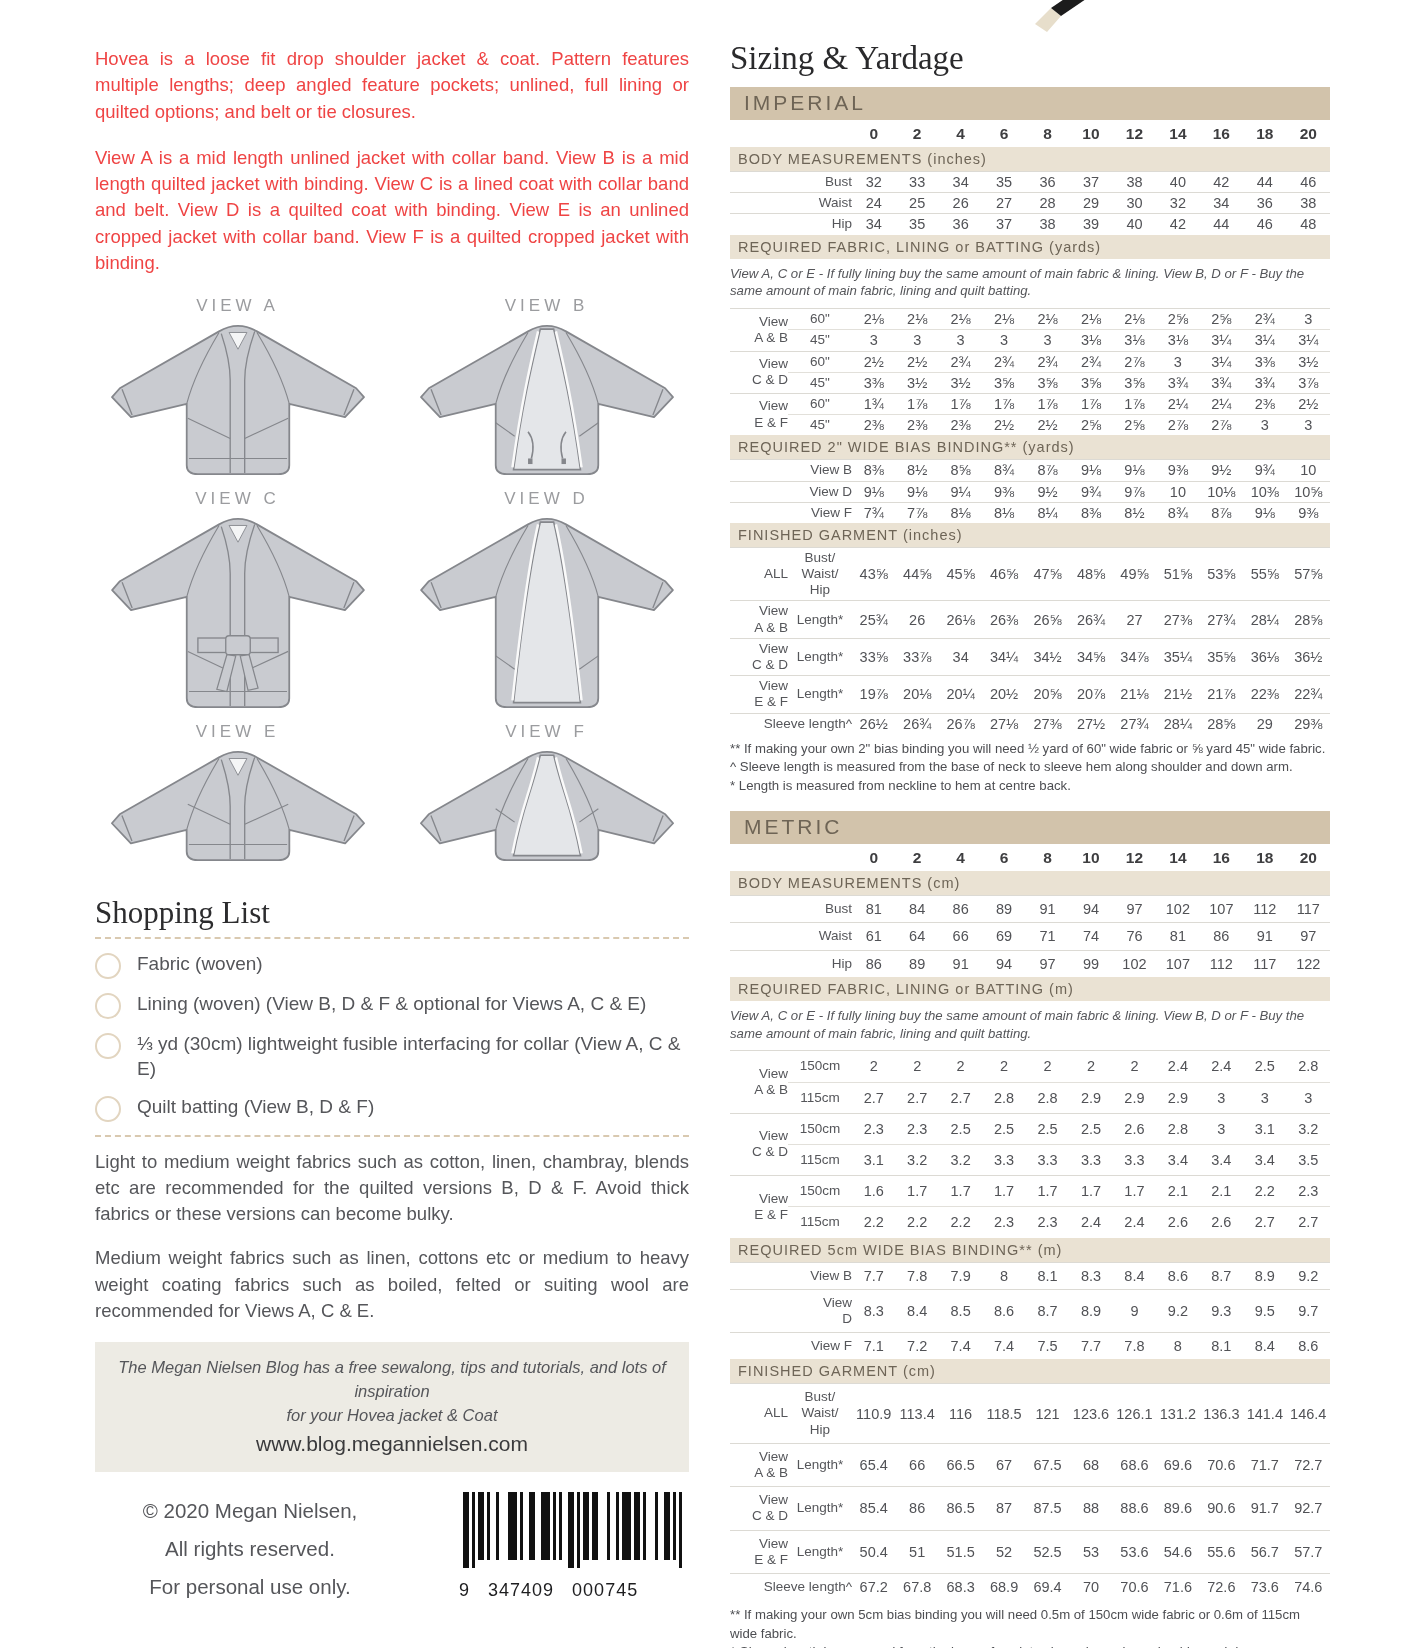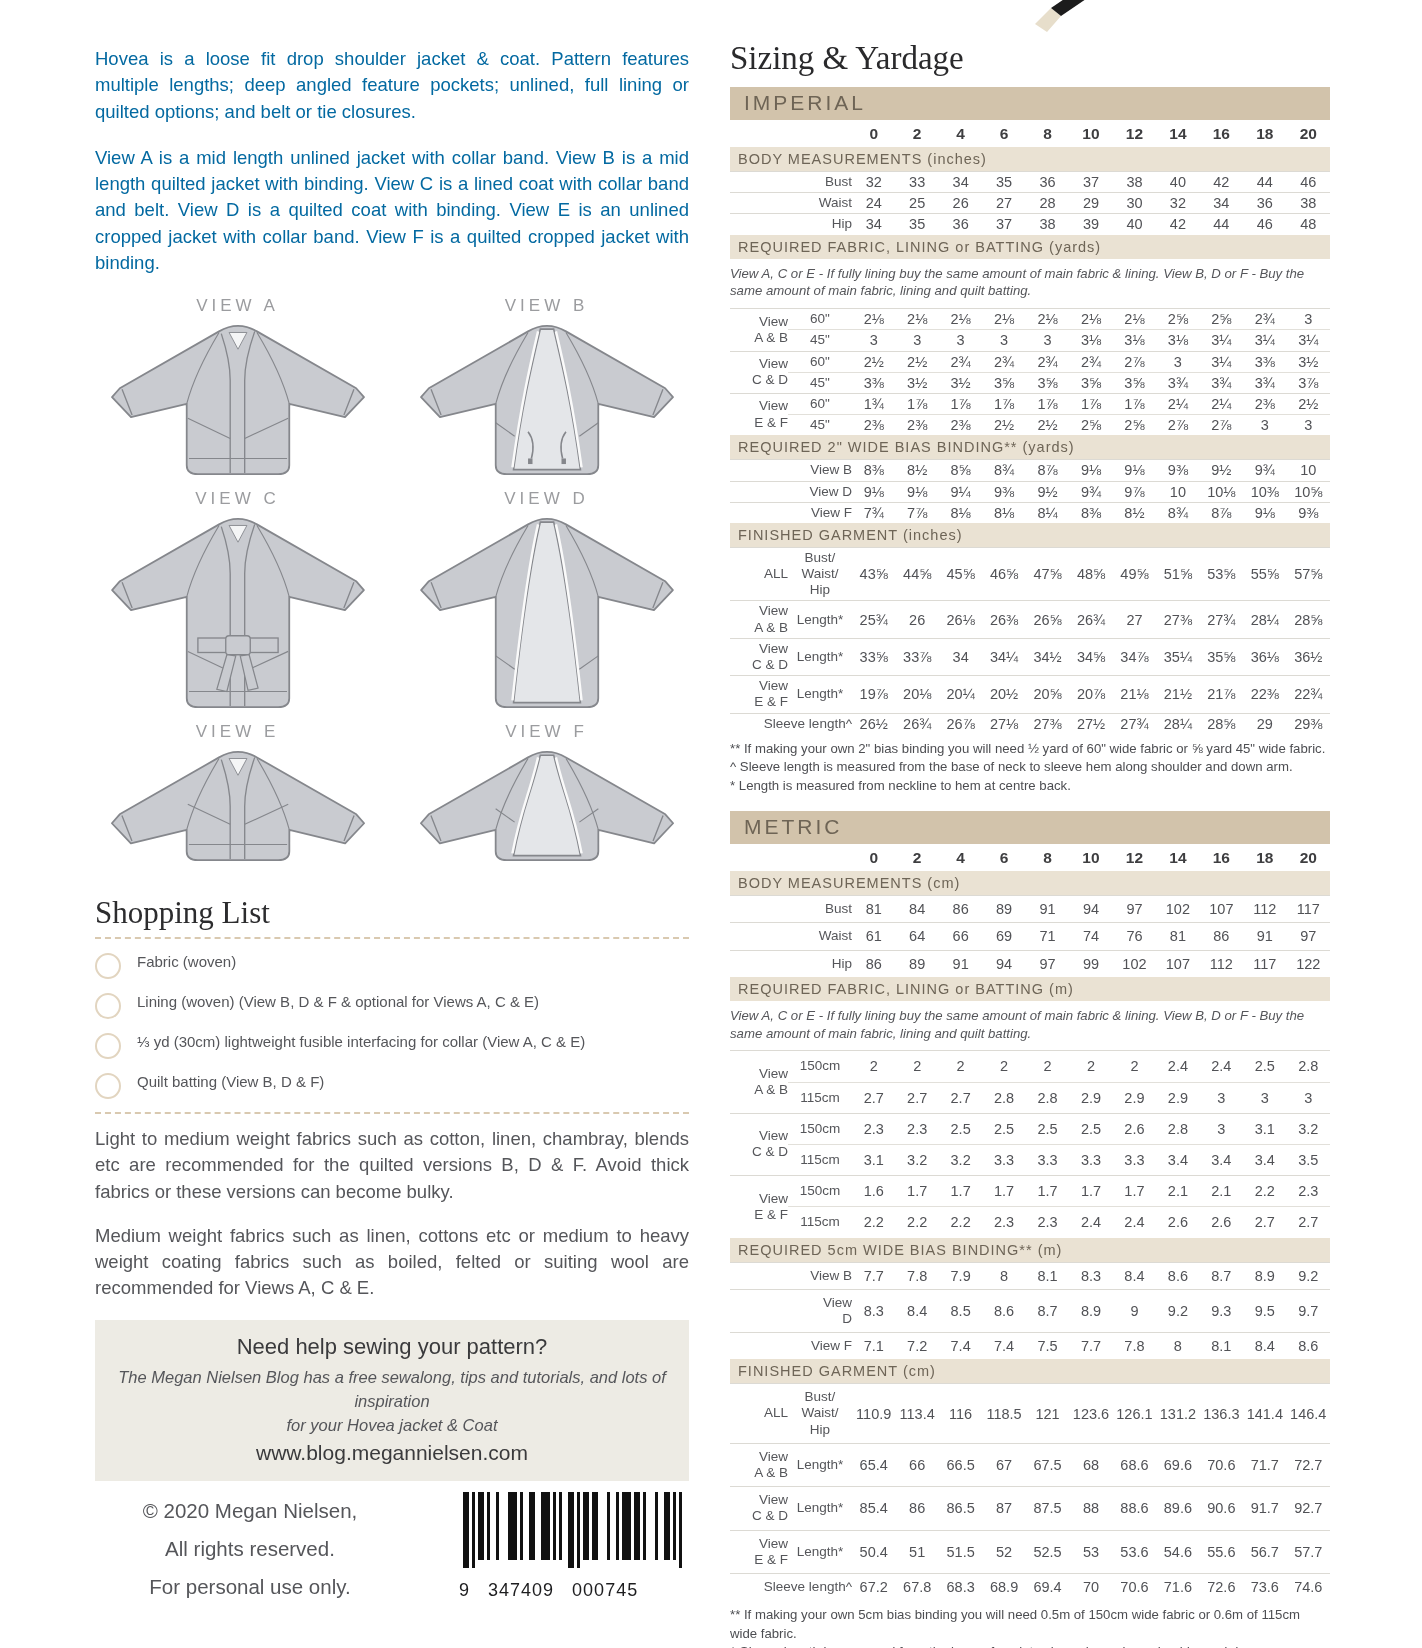--- a/index.html
+++ b/index.html
@@ -4,31 +4,31 @@
 <style>
   html,body{margin:0;padding:0;}
   body{
     width:1422px;height:1648px;position:relative;background:#ffffff;
     font-family:"Liberation Sans",sans-serif;color:#55565a;overflow:hidden;
   }
   
   .left-col{position:absolute;left:95px;top:46px;width:594px;}
   .right-col{position:absolute;left:730px;top:40px;width:600px;}
   
-  .intro p{font-size:18.5px;line-height:1.42;text-align:justify;margin:0 0 20px 0;color:#0369a1;}
+  .intro p{font-size:18.5px;line-height:1.42;text-align:justify;margin:0 0 20px 0;color:#ef4444;}
   
   .views-grid{display:grid;grid-template-columns:1fr 1fr;column-gap:24px;row-gap:6px;margin-top:6px;}
   .view-cell{text-align:center;}
   .view-label{color:#9b9c9f;letter-spacing:4px;font-size:17px;margin-bottom:2px;}
   .view-cell svg{display:block;margin:0 auto;}
   
   h2.sec{font-family:"Liberation Serif",serif;font-weight:400;color:#2c2c2e;font-size:31px;margin:26px 0 6px 0;}
   .dashed{border:none;border-top:2px dashed #d9c9b0;margin:4px 0 12px 0;}
   
-  .shop-item{display:flex;align-items:flex-start;gap:16px;margin:13px 0;font-size:15px;line-height:1.3;color:#55565a;}
+  .shop-item{display:flex;align-items:flex-start;gap:16px;margin:13px 0;font-size:19px;line-height:1.3;color:#55565a;}
   .bullet{flex:0 0 auto;width:22px;height:22px;border:2px solid #e2d5c0;border-radius:50%;margin-top:1px;}
   
   .fabrics p{font-size:18.5px;line-height:1.42;text-align:justify;margin:0 0 18px 0;}
   
   .help-box{background:#edebe4;text-align:center;padding:14px 20px 16px 20px;margin-top:12px;}
   .help-title{font-size:22px;color:#3a3a3c;margin-bottom:6px;}
   .help-sub{font-style:italic;font-size:16.5px;line-height:1.45;color:#55565a;}
   .help-url{font-size:21px;color:#3a3a3c;margin-top:4px;}
   
   .copyright{position:absolute;left:120px;top:1492px;width:260px;text-align:center;
@@ -196,21 +196,20 @@
       </div>
     </div>
 
   <hr class="dashed">
   <div class="fabrics">
     <p>Light to medium weight fabrics such as cotton, linen, chambray, blends etc are recommended for the quilted versions B, D &amp; F. Avoid thick fabrics or these versions can become bulky.</p>
     <p>Medium weight fabrics such as linen, cottons etc or medium to heavy weight coating fabrics such as boiled, felted or suiting wool are recommended for Views A, C &amp; E.</p>
   </div>
 
   <div class="help-box">
-    <div class="help-title">Need help sewing your pattern?</div>
     <div class="help-sub">The Megan Nielsen Blog has a free sewalong, tips and tutorials, and lots of inspiration</div>
     <div class="help-sub">for your Hovea jacket &amp; Coat</div>
     <div class="help-url">www.blog.megannielsen.com</div>
   </div>
 </div>
 
 <div class="copyright">
   <div>© 2020 Megan Nielsen,</div>
   <div>All rights reserved.</div>
   <div>For personal use only.</div>

